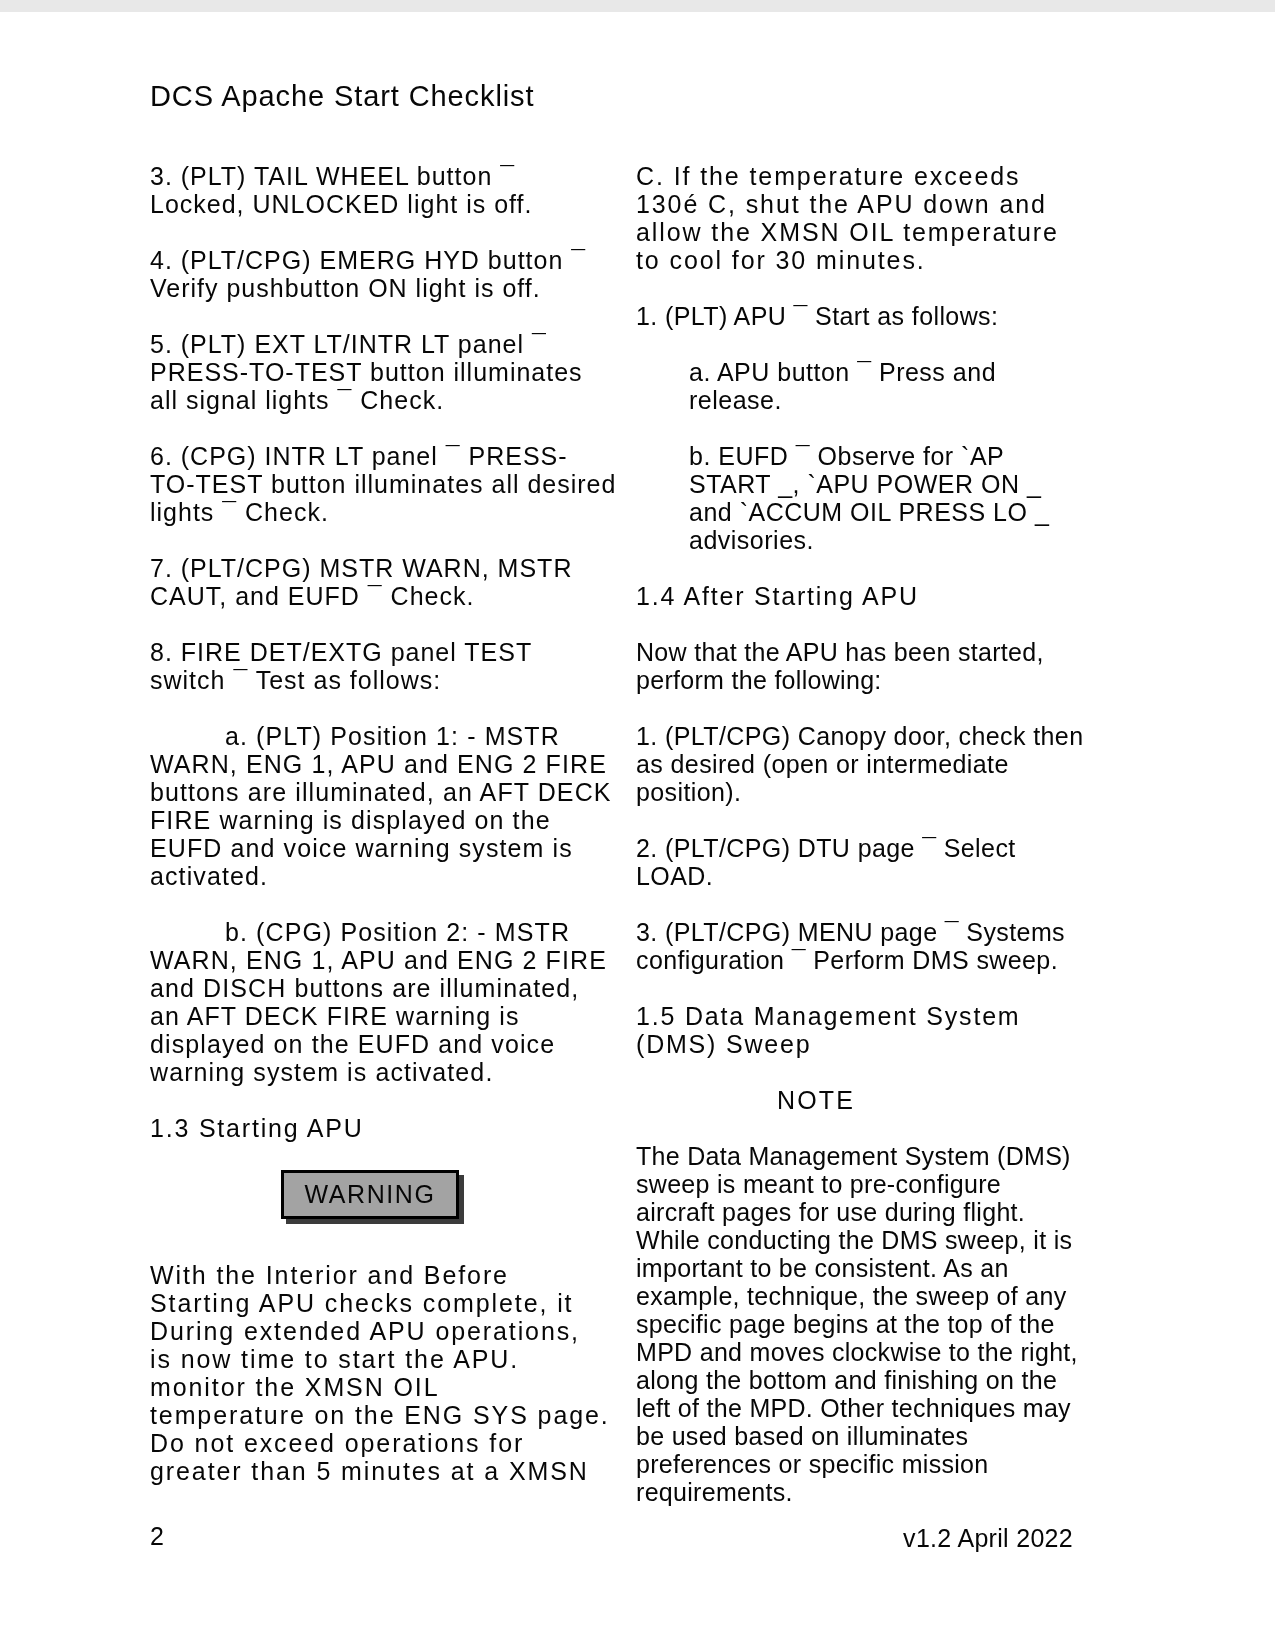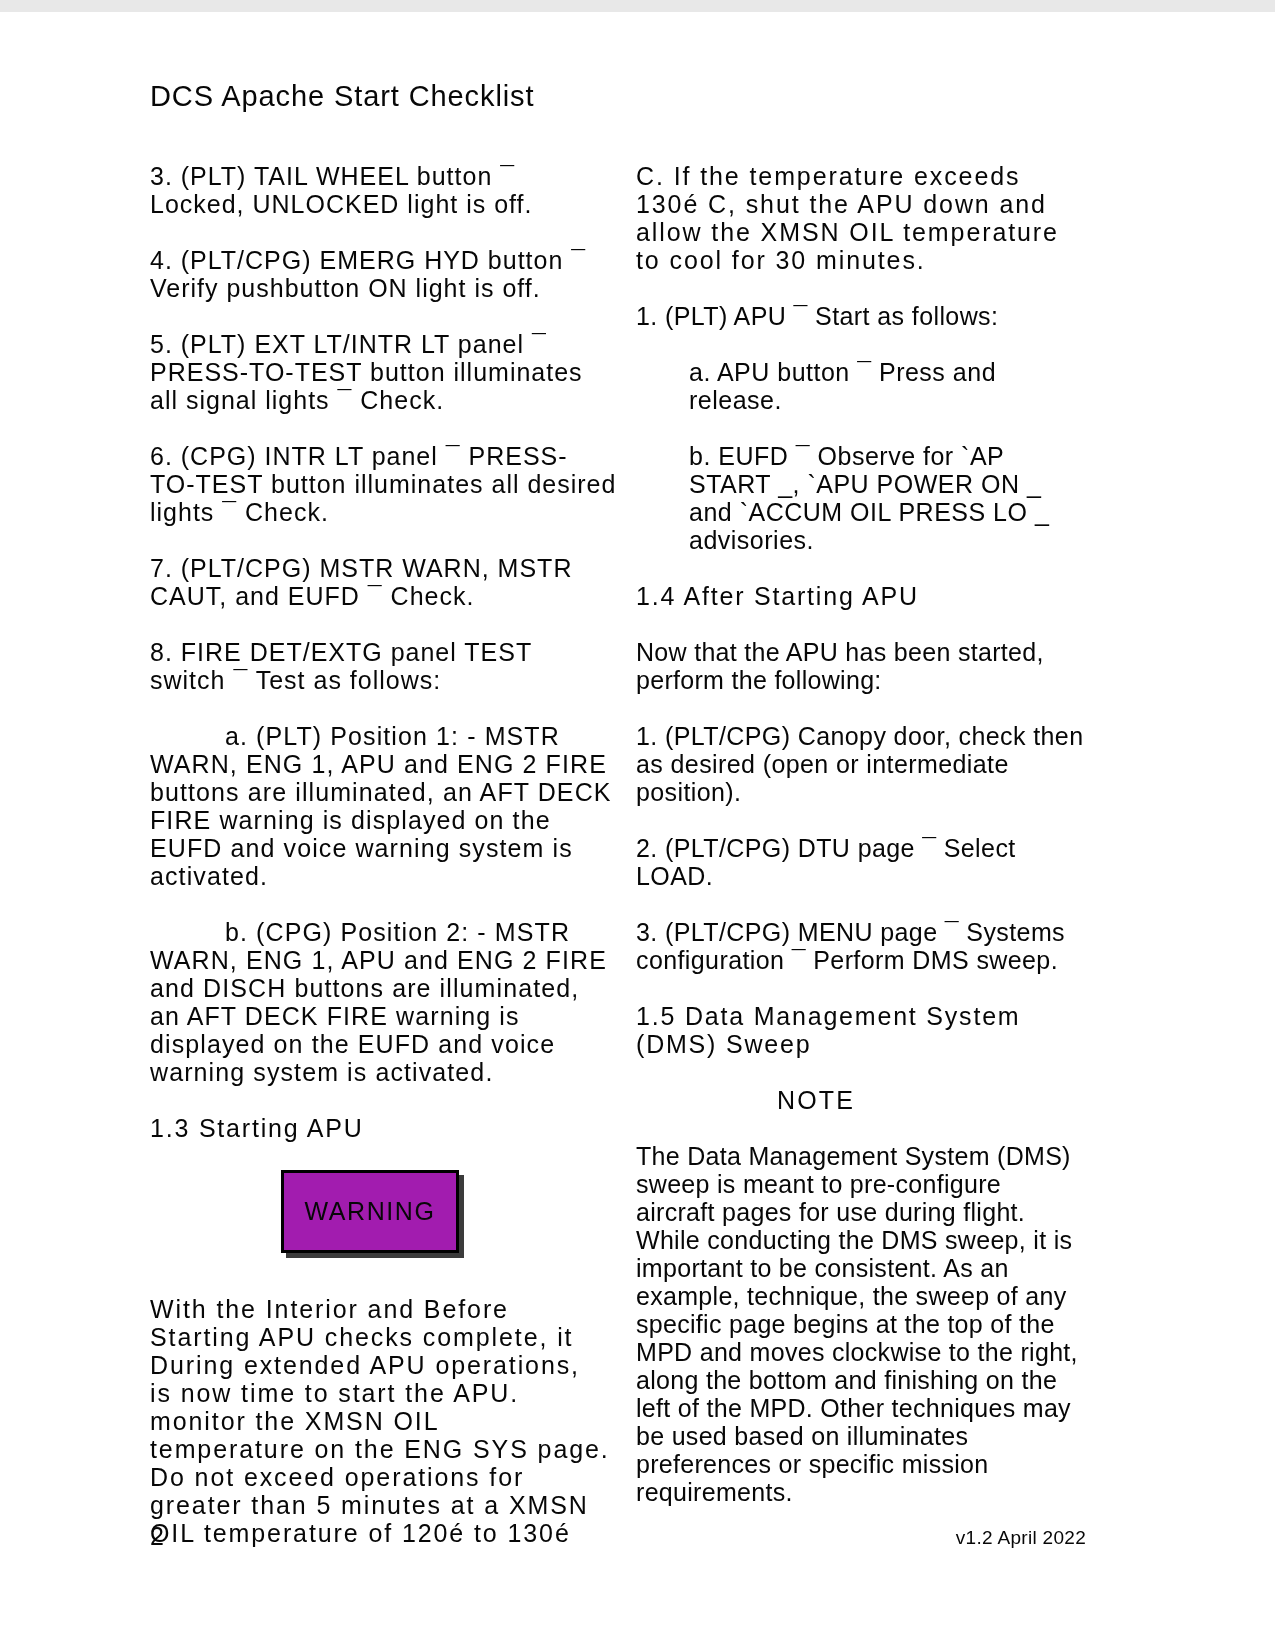--- a/index.html
+++ b/index.html
@@ -32,35 +32,35 @@
   .heading         { letter-spacing:1.8px; }
   .paragraph       { letter-spacing:1.9px; }
   .paragraph-tight { letter-spacing:0.3px; }
   .note            { text-align:center; letter-spacing:2.2px; }
 
   .warning-wrap { margin:0 0 42px 0; text-align:center; line-height:0; }
   .warning-box {
     display:inline-block;
     border:3px solid #000;
     box-shadow:5px 5px 0 #3b3b3b;
-    padding:24px 20px;
-    background:#a21caf;
+    padding:7px 20px;
+    background:#a3a3a3;
   }
   .warning-box .wtext {
     display:inline-block;
     font-size:25px; line-height:29px; letter-spacing:1.6px;
   }
 
   .page-number {
     position:absolute; left:150px; top:1510px;
     font-size:25px; line-height:28px;
   }
   .version {
-    position:absolute; right:189px; top:1512px;
-    font-size:19px; line-height:28px; letter-spacing:0.3px;
+    position:absolute; right:202px; top:1512px;
+    font-size:25px; line-height:28px; letter-spacing:0.3px;
     white-space:nowrap;
   }
 </style>
 </head>
 <body>
 
 <div class="page">
   <div class="doc-title">DCS Apache Start Checklist</div>
 
   <div class="col" id="col-left">
@@ -112,21 +112,20 @@
       <div class="block warning-wrap"><div class="warning-box"><span class="wtext">WARNING</span></div></div>
       <div class="block paragraph">
         <div class="line">With the Interior and Before</div>
         <div class="line">Starting APU checks complete, it</div>
         <div class="line">During extended APU operations,</div>
         <div class="line">is now time to start the APU.</div>
         <div class="line">monitor the XMSN OIL</div>
         <div class="line">temperature on the ENG SYS page.</div>
         <div class="line">Do not exceed operations for</div>
         <div class="line">greater than 5 minutes at a XMSN</div>
-        <div class="line">OIL temperature of 120é to 130é</div>
       </div>
     </div>
   <div class="col" id="col-right">
       <div class="block paragraph">
         <div class="line">C. If the temperature exceeds</div>
         <div class="line">130é C, shut the APU down and</div>
         <div class="line">allow the XMSN OIL temperature</div>
         <div class="line">to cool for 30 minutes.</div>
       </div>
       <div class="block item">

